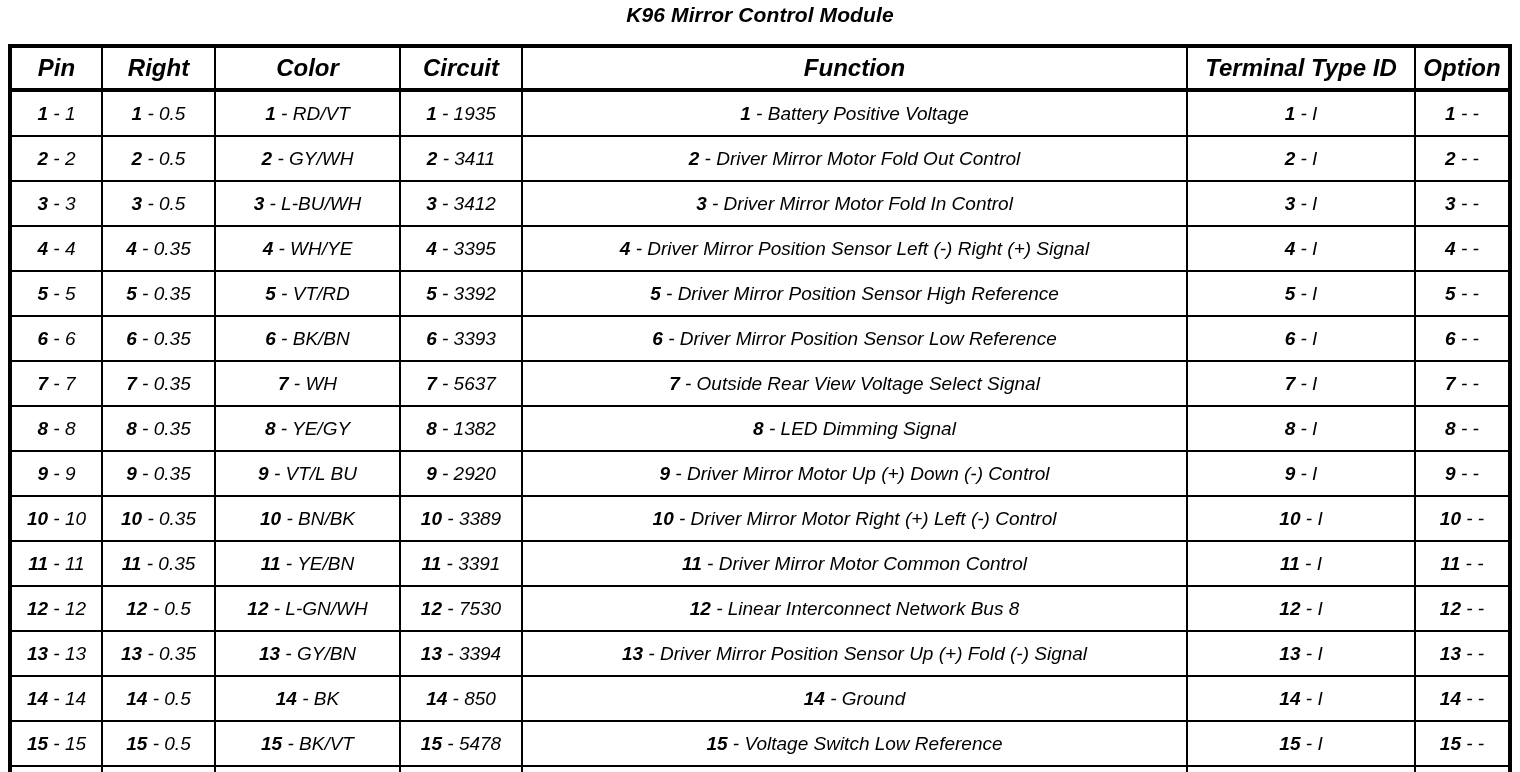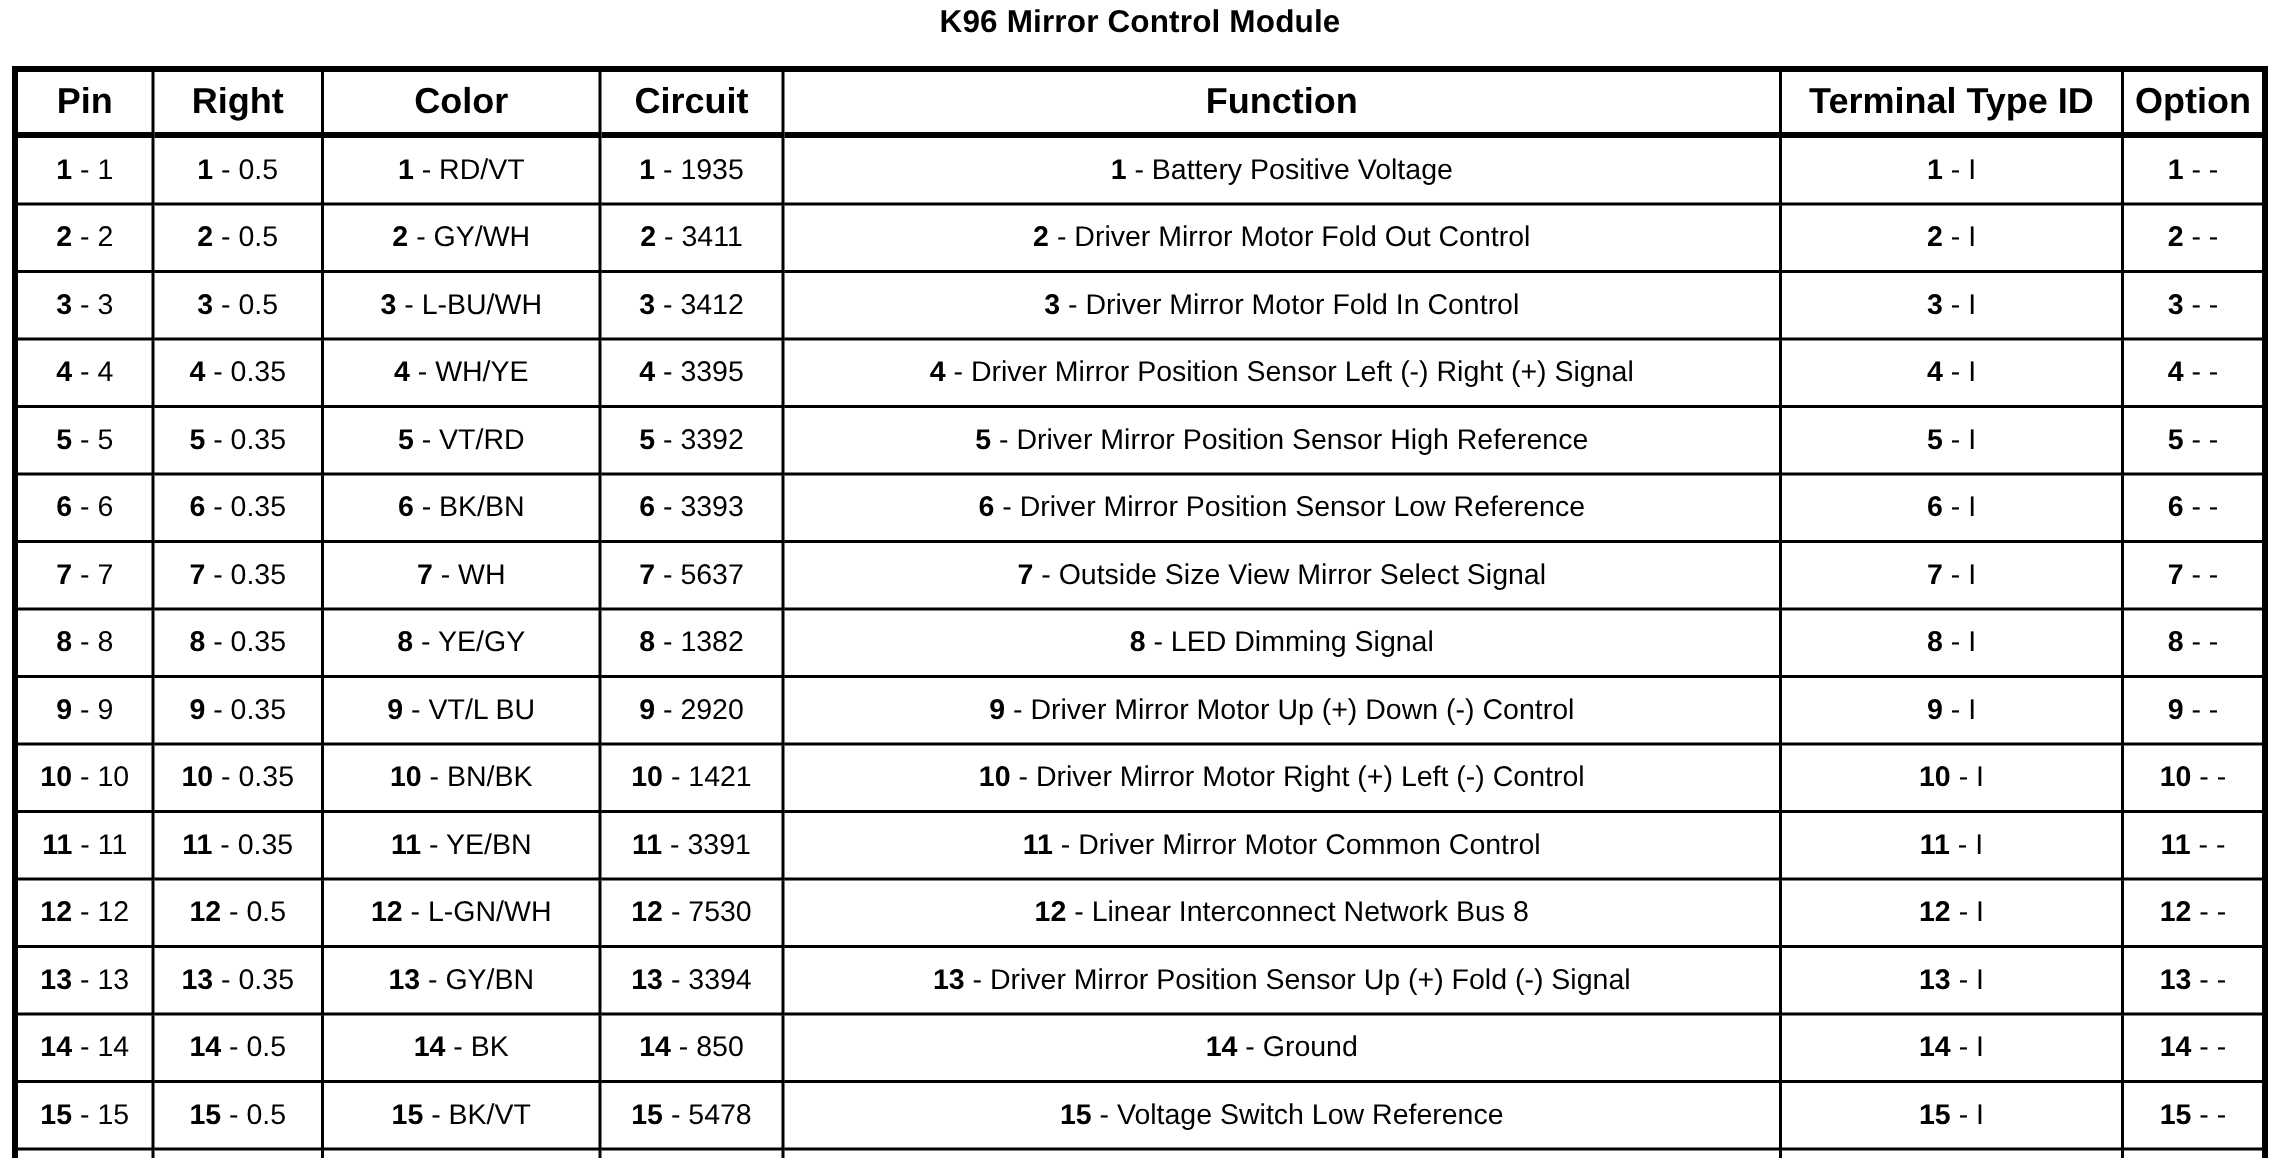--- a/index.html
+++ b/index.html
@@ -11,20 +11,21 @@
     width: 1520px;
     height: 772px;
     font-family: "Liberation Sans", sans-serif;
     color: #000000;
     overflow: hidden;
   }
   #page {
     position: relative;
     width: 1520px;
     height: 736px;
+    font-style: italic;
   }
   .title {
     position: absolute;
     left: 0;
     top: 2px;
     width: 1520px;
     text-align: center;
     font-size: 21px;
     font-weight: bold;
     letter-spacing: 0.1px;
@@ -169,21 +170,21 @@
             <td><span class="cell"><span class="idx">6</span><span class="sep"> - </span><span class="val">3393</span></span></td>
             <td><span class="cell"><span class="idx">6</span><span class="sep"> - </span><span class="val">Driver Mirror Position Sensor Low Reference</span></span></td>
             <td><span class="cell"><span class="idx">6</span><span class="sep"> - </span><span class="val">I</span></span></td>
             <td><span class="cell"><span class="idx">6</span><span class="sep"> - </span><span class="val">-</span></span></td>
           </tr>
           <tr>
             <td><span class="cell"><span class="idx">7</span><span class="sep"> - </span><span class="val">7</span></span></td>
             <td><span class="cell"><span class="idx">7</span><span class="sep"> - </span><span class="val">0.35</span></span></td>
             <td><span class="cell"><span class="idx">7</span><span class="sep"> - </span><span class="val">WH</span></span></td>
             <td><span class="cell"><span class="idx">7</span><span class="sep"> - </span><span class="val">5637</span></span></td>
-            <td><span class="cell"><span class="idx">7</span><span class="sep"> - </span><span class="val">Outside Size View Mirror Select Signal</span></span></td>
+            <td><span class="cell"><span class="idx">7</span><span class="sep"> - </span><span class="val">Outside Rear View Voltage Select Signal</span></span></td>
             <td><span class="cell"><span class="idx">7</span><span class="sep"> - </span><span class="val">I</span></span></td>
             <td><span class="cell"><span class="idx">7</span><span class="sep"> - </span><span class="val">-</span></span></td>
           </tr>
           <tr>
             <td><span class="cell"><span class="idx">8</span><span class="sep"> - </span><span class="val">8</span></span></td>
             <td><span class="cell"><span class="idx">8</span><span class="sep"> - </span><span class="val">0.35</span></span></td>
             <td><span class="cell"><span class="idx">8</span><span class="sep"> - </span><span class="val">YE/GY</span></span></td>
             <td><span class="cell"><span class="idx">8</span><span class="sep"> - </span><span class="val">1382</span></span></td>
             <td><span class="cell"><span class="idx">8</span><span class="sep"> - </span><span class="val">LED Dimming Signal</span></span></td>
             <td><span class="cell"><span class="idx">8</span><span class="sep"> - </span><span class="val">I</span></span></td>
@@ -195,21 +196,21 @@
             <td><span class="cell"><span class="idx">9</span><span class="sep"> - </span><span class="val">VT/L BU</span></span></td>
             <td><span class="cell"><span class="idx">9</span><span class="sep"> - </span><span class="val">2920</span></span></td>
             <td><span class="cell"><span class="idx">9</span><span class="sep"> - </span><span class="val">Driver Mirror Motor Up (+) Down (-) Control</span></span></td>
             <td><span class="cell"><span class="idx">9</span><span class="sep"> - </span><span class="val">I</span></span></td>
             <td><span class="cell"><span class="idx">9</span><span class="sep"> - </span><span class="val">-</span></span></td>
           </tr>
           <tr>
             <td><span class="cell"><span class="idx">10</span><span class="sep"> - </span><span class="val">10</span></span></td>
             <td><span class="cell"><span class="idx">10</span><span class="sep"> - </span><span class="val">0.35</span></span></td>
             <td><span class="cell"><span class="idx">10</span><span class="sep"> - </span><span class="val">BN/BK</span></span></td>
-            <td><span class="cell"><span class="idx">10</span><span class="sep"> - </span><span class="val">1421</span></span></td>
+            <td><span class="cell"><span class="idx">10</span><span class="sep"> - </span><span class="val">3389</span></span></td>
             <td><span class="cell"><span class="idx">10</span><span class="sep"> - </span><span class="val">Driver Mirror Motor Right (+) Left (-) Control</span></span></td>
             <td><span class="cell"><span class="idx">10</span><span class="sep"> - </span><span class="val">I</span></span></td>
             <td><span class="cell"><span class="idx">10</span><span class="sep"> - </span><span class="val">-</span></span></td>
           </tr>
           <tr>
             <td><span class="cell"><span class="idx">11</span><span class="sep"> - </span><span class="val">11</span></span></td>
             <td><span class="cell"><span class="idx">11</span><span class="sep"> - </span><span class="val">0.35</span></span></td>
             <td><span class="cell"><span class="idx">11</span><span class="sep"> - </span><span class="val">YE/BN</span></span></td>
             <td><span class="cell"><span class="idx">11</span><span class="sep"> - </span><span class="val">3391</span></span></td>
             <td><span class="cell"><span class="idx">11</span><span class="sep"> - </span><span class="val">Driver Mirror Motor Common Control</span></span></td>

